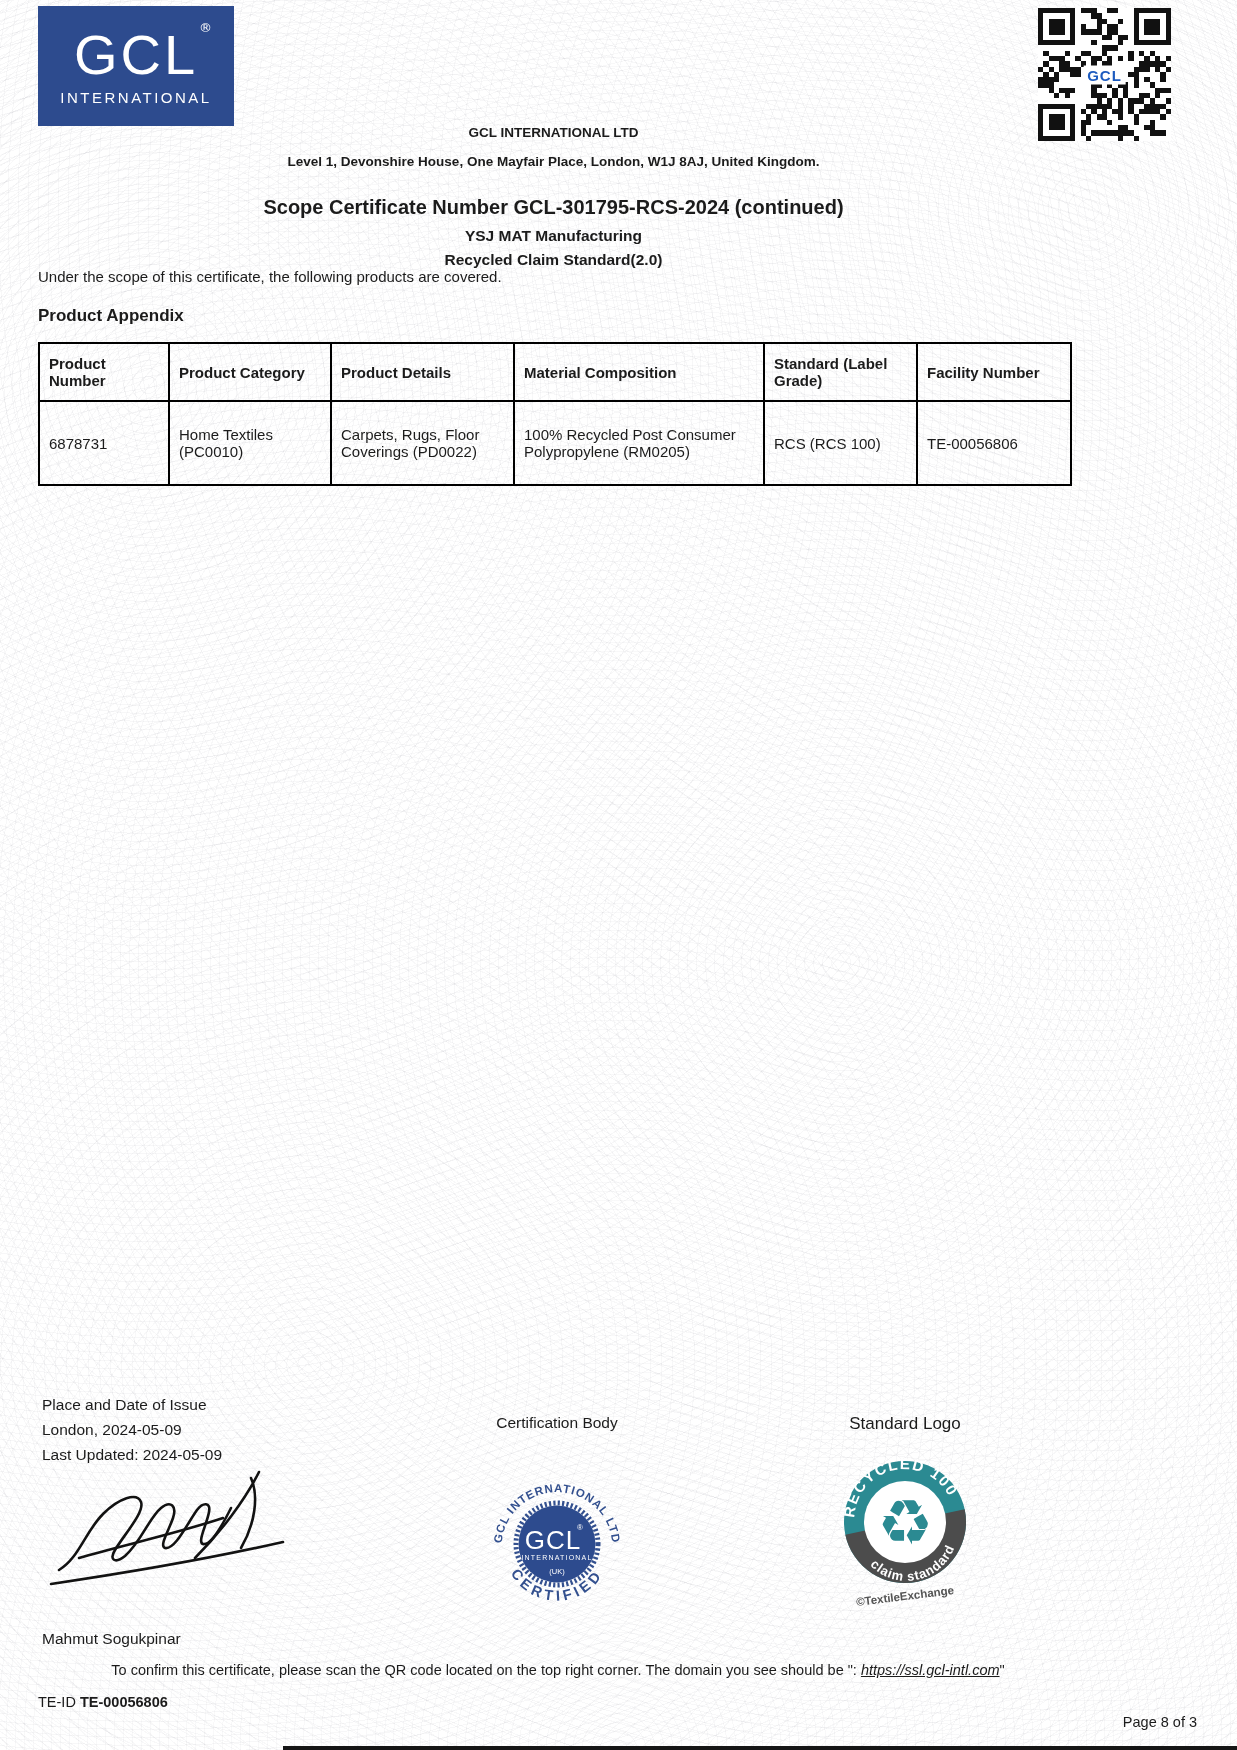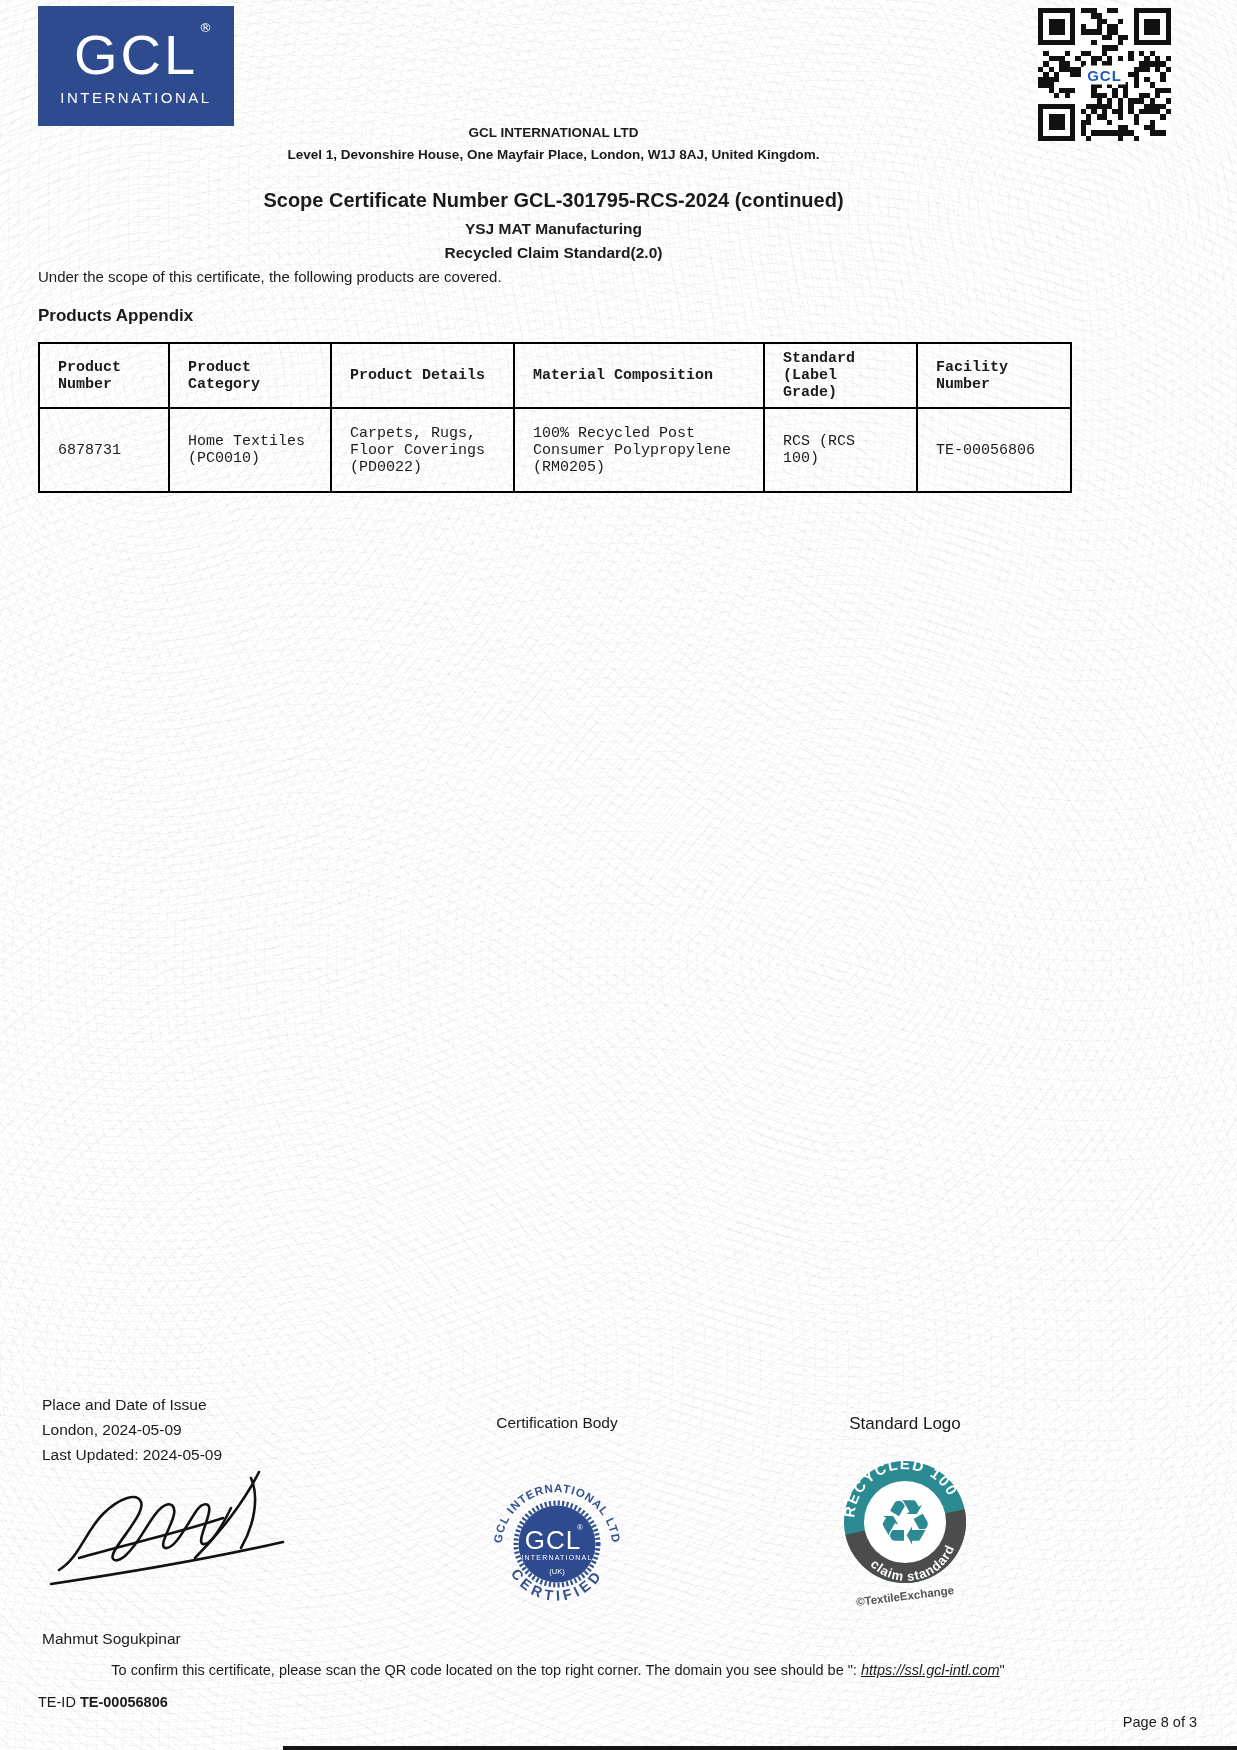--- a/index.html
+++ b/index.html
@@ -42,38 +42,37 @@
   .qr-wrap svg{width:100%;height:100%;display:block;}
   .qr-label{
     position:absolute;left:50%;top:50%;transform:translate(-50%,-50%);
     background:#fff;color:#1d5bbf;font-weight:bold;font-size:15px;
     padding:1px 4px;letter-spacing:1px;
   }
 
   
   .head-block{left:0;top:125px;width:1107px;text-align:center;}
   .head-company{font-size:13.5px;font-weight:bold;}
-  .head-address{font-size:13.5px;font-weight:bold;margin-top:7px;}
+  .head-address{font-size:13.5px;font-weight:bold;margin-top:14px;}
   .head-title{font-size:20px;font-weight:bold;margin-top:27px;}
   .head-holder{font-size:15.5px;font-weight:bold;margin-top:8px;}
   .head-standard{font-size:15.5px;font-weight:bold;margin-top:6px;}
 
   .intro{left:38px;top:268px;font-size:15px;}
   .appendix-heading{left:38px;top:306px;font-size:17px;font-weight:bold;}
 
   
   table.products{
     position:absolute;left:38px;top:342px;width:1032px;
     border-collapse:collapse;table-layout:fixed;
     font-size:15px;
   }
   table.products th,table.products td{
-    border:2px solid #000;padding:6px 18px;vertical-align:middle;text-align:left;
+    border:2px solid #000;padding:6px 9px;vertical-align:middle;text-align:left;
     background:transparent;
-    font-family:Liberation Mono, monospace;
   }
   table.products th{font-weight:bold;height:44px;}
   table.products td{height:70px;border-radius:19px;}
   .c0{width:130px;} .c1{width:162px;} .c2{width:183px;}
   .c3{width:250px;} .c4{width:153px;} .c5{width:154px;}
 
   
   .issue-block{left:42px;top:1392px;font-size:15.5px;line-height:25px;}
   .signature{left:45px;top:1462px;width:255px;height:150px;}
   .signatory{left:42px;top:1630px;font-size:15.5px;}
@@ -313,21 +312,21 @@
 
   <div class="abs head-block">
     <div class="head-company">GCL INTERNATIONAL LTD</div>
     <div class="head-address">Level 1, Devonshire House, One Mayfair Place, London, W1J 8AJ, United Kingdom.</div>
     <div class="head-title">Scope Certificate Number GCL-301795-RCS-2024 (continued)</div>
     <div class="head-holder">YSJ MAT Manufacturing</div>
     <div class="head-standard">Recycled Claim Standard(2.0)</div>
   </div>
 
   <div class="abs intro">Under the scope of this certificate, the following products are covered.</div>
-  <div class="abs appendix-heading">Products Appendix</div>
+  <div class="abs appendix-heading">Product Appendix</div>
 
   <table class="products">
     <colgroup>
       <col class="c0">
         <col class="c1">
         <col class="c2">
         <col class="c3">
         <col class="c4">
         <col class="c5">
     </colgroup>

